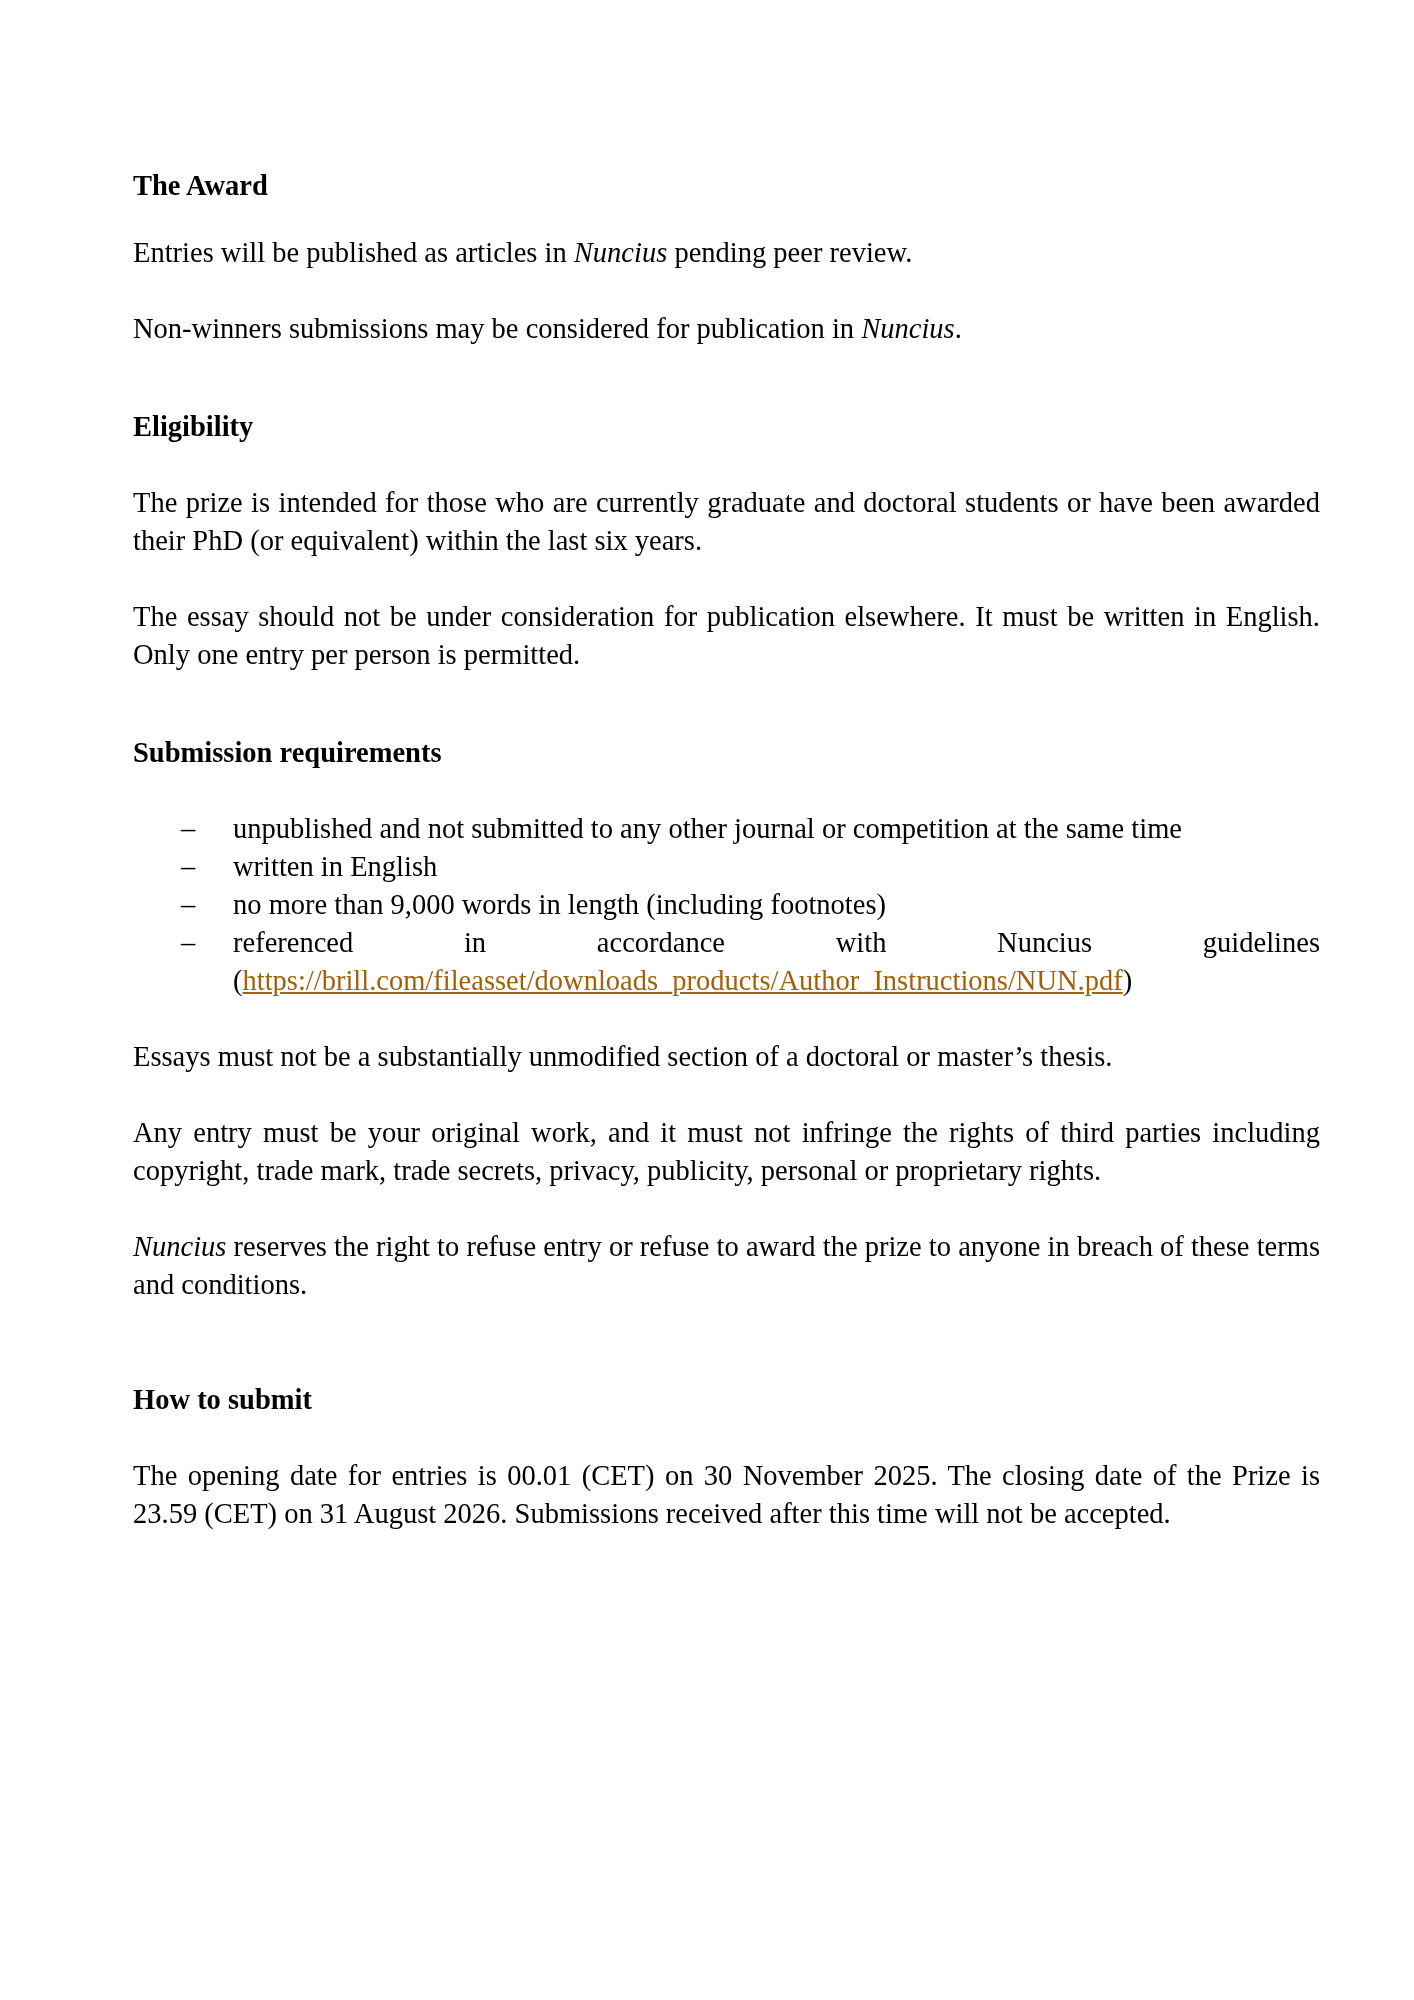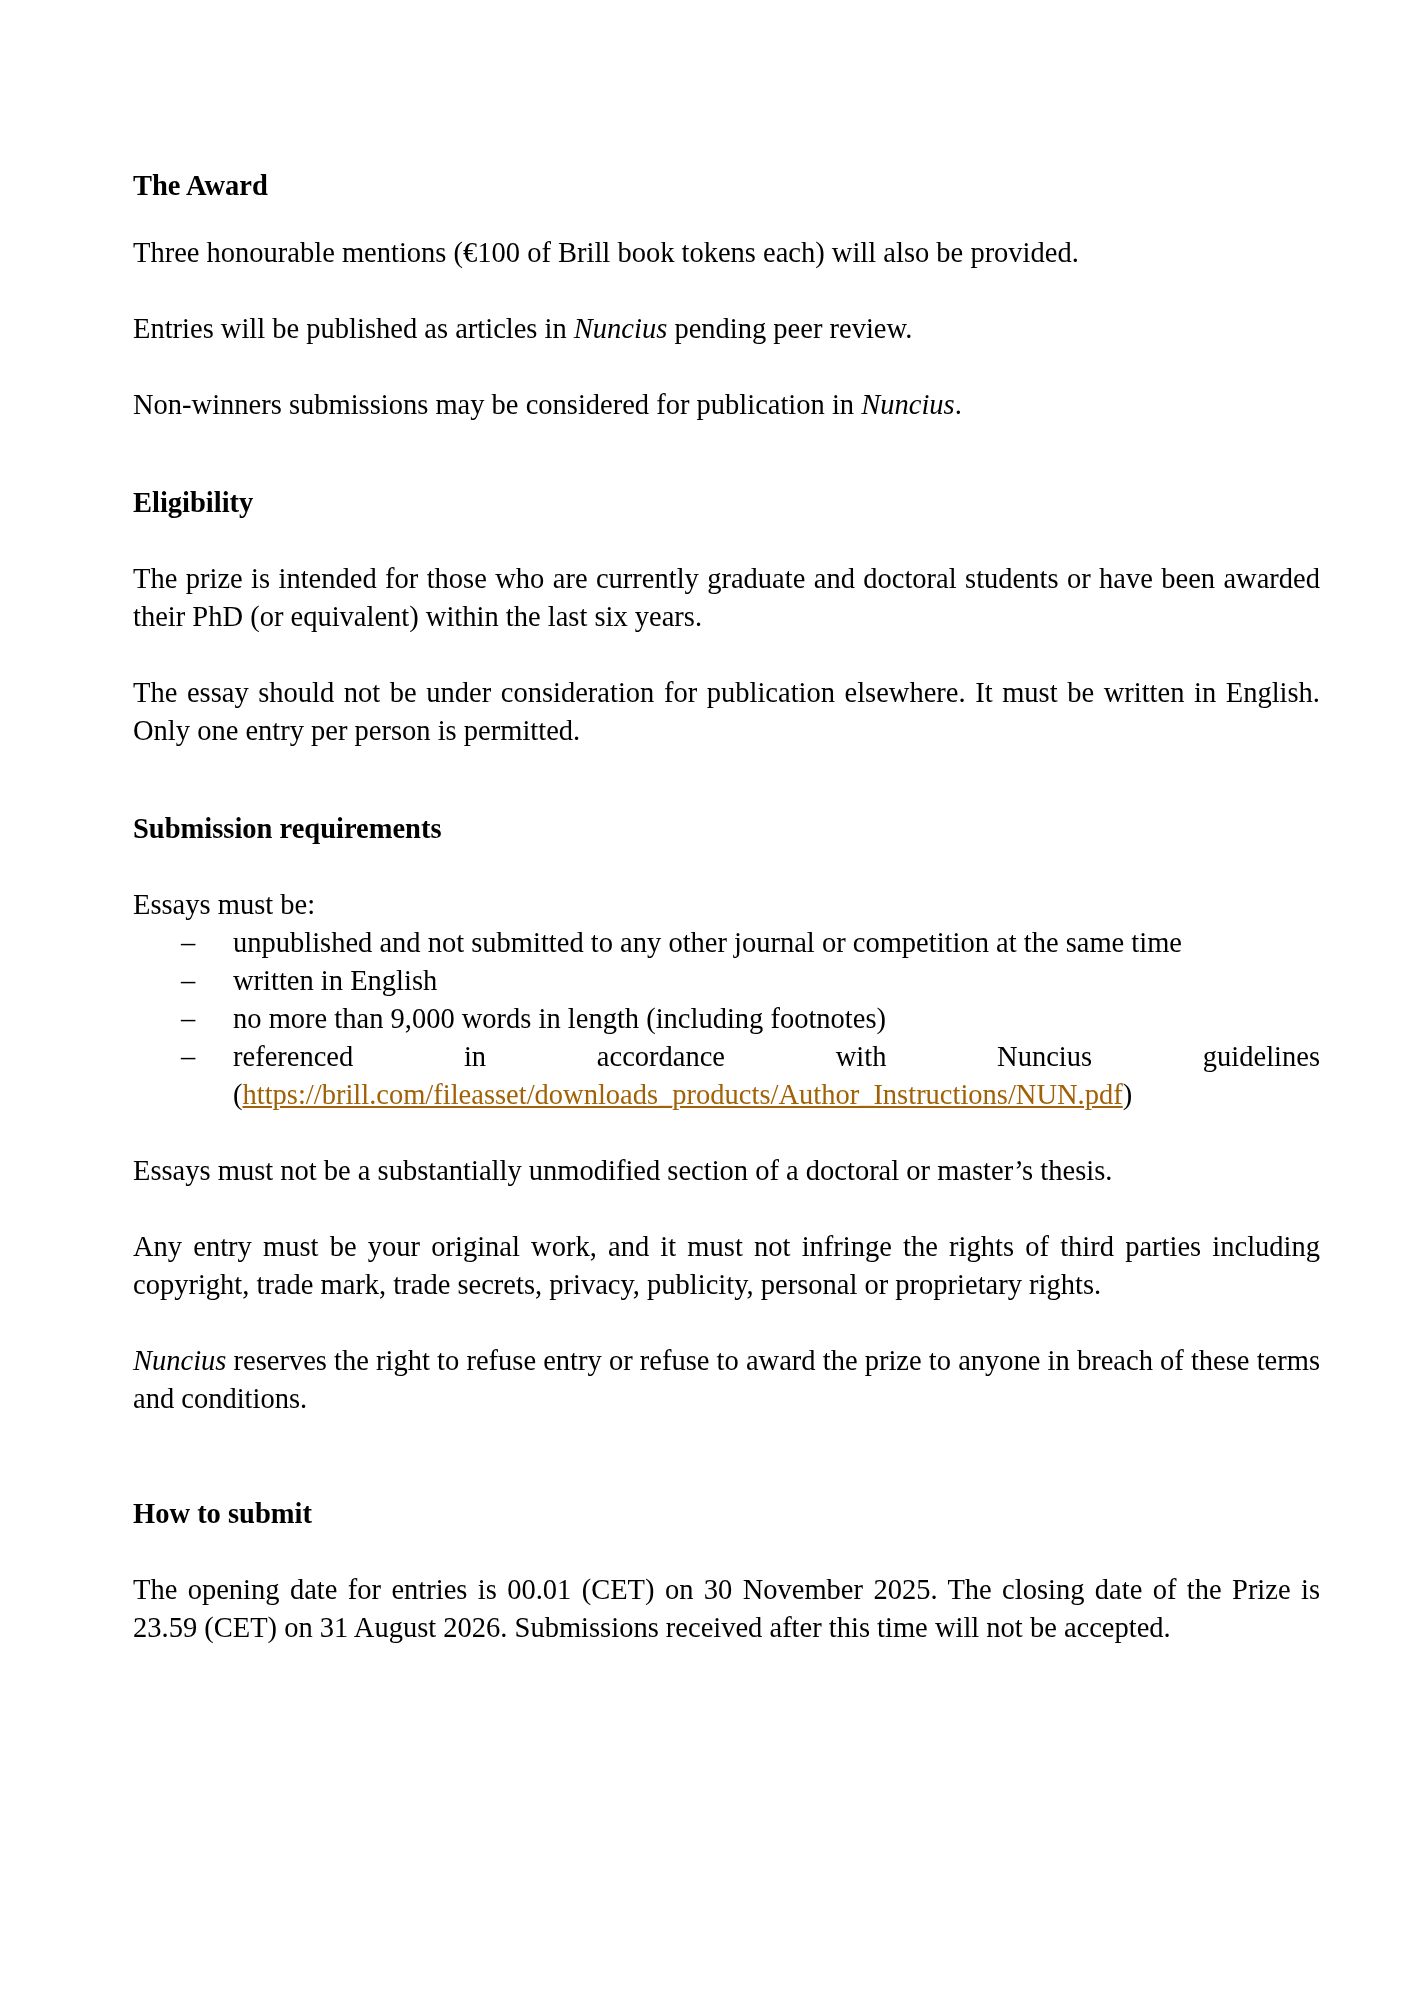--- a/index.html
+++ b/index.html
@@ -62,28 +62,26 @@
     color: #a16207;
     text-decoration: underline;
     white-space: nowrap;
   }
 </style>
 </head>
 <body>
 
 <article class="page">
     <h2 class="block heading heading-award">The Award</h2>
-    <p class="block"><span class="">Three honourable mentions (€100 of Brill book tokens each) will also be provided.</span></p>
     <p class="block"><span class="">Entries will be published as articles in </span><span class="it ">Nuncius</span><span class=""> pending peer review.</span></p>
     <p class="block"><span class="">Non-winners submissions may be considered for publication in </span><span class="it ">Nuncius</span><span class="">.</span></p>
     <h2 class="block heading heading-eligibility sb-small">Eligibility</h2>
     <p class="block"><span class="">The prize is intended for those who are currently graduate and doctoral students or have been awarded their PhD (or equivalent) within the last six years.</span></p>
     <p class="block"><span class="">The essay should not be under consideration for publication elsewhere. It must be written in English. Only one entry per person is permitted.</span></p>
     <h2 class="block heading heading-submission-requirements sb-small">Submission requirements</h2>
-    <p class="block tight"><span class="">Essays must be:</span></p>
     <ul class="block req-list">
       <li><span class="">unpublished and not submitted to any other journal or competition at the same time</span></li>
       <li><span class="">written in English</span></li>
       <li><span class="">no more than 9,000 words in length (including footnotes)</span></li>
       <li><span class="">referenced in accordance with Nuncius guidelines (</span><a href="#" class="doc-link url">https://brill.com/fileasset/downloads_products/Author_Instructions/NUN.pdf</a><span class="">)</span></li>
     </ul>
     <p class="block"><span class="">Essays must not be a substantially unmodified section of a doctoral or master’s thesis.</span></p>
     <p class="block"><span class="">Any entry must be your original work, and it must not infringe the rights of third parties including copyright, trade mark, trade secrets, privacy, publicity, personal or proprietary rights.</span></p>
     <p class="block"><span class="it ">Nuncius</span><span class=""> reserves the right to refuse entry or refuse to award the prize to anyone in breach of these terms and conditions.</span></p>
     <h2 class="block heading heading-how-to-submit sb-large">How to submit</h2>

